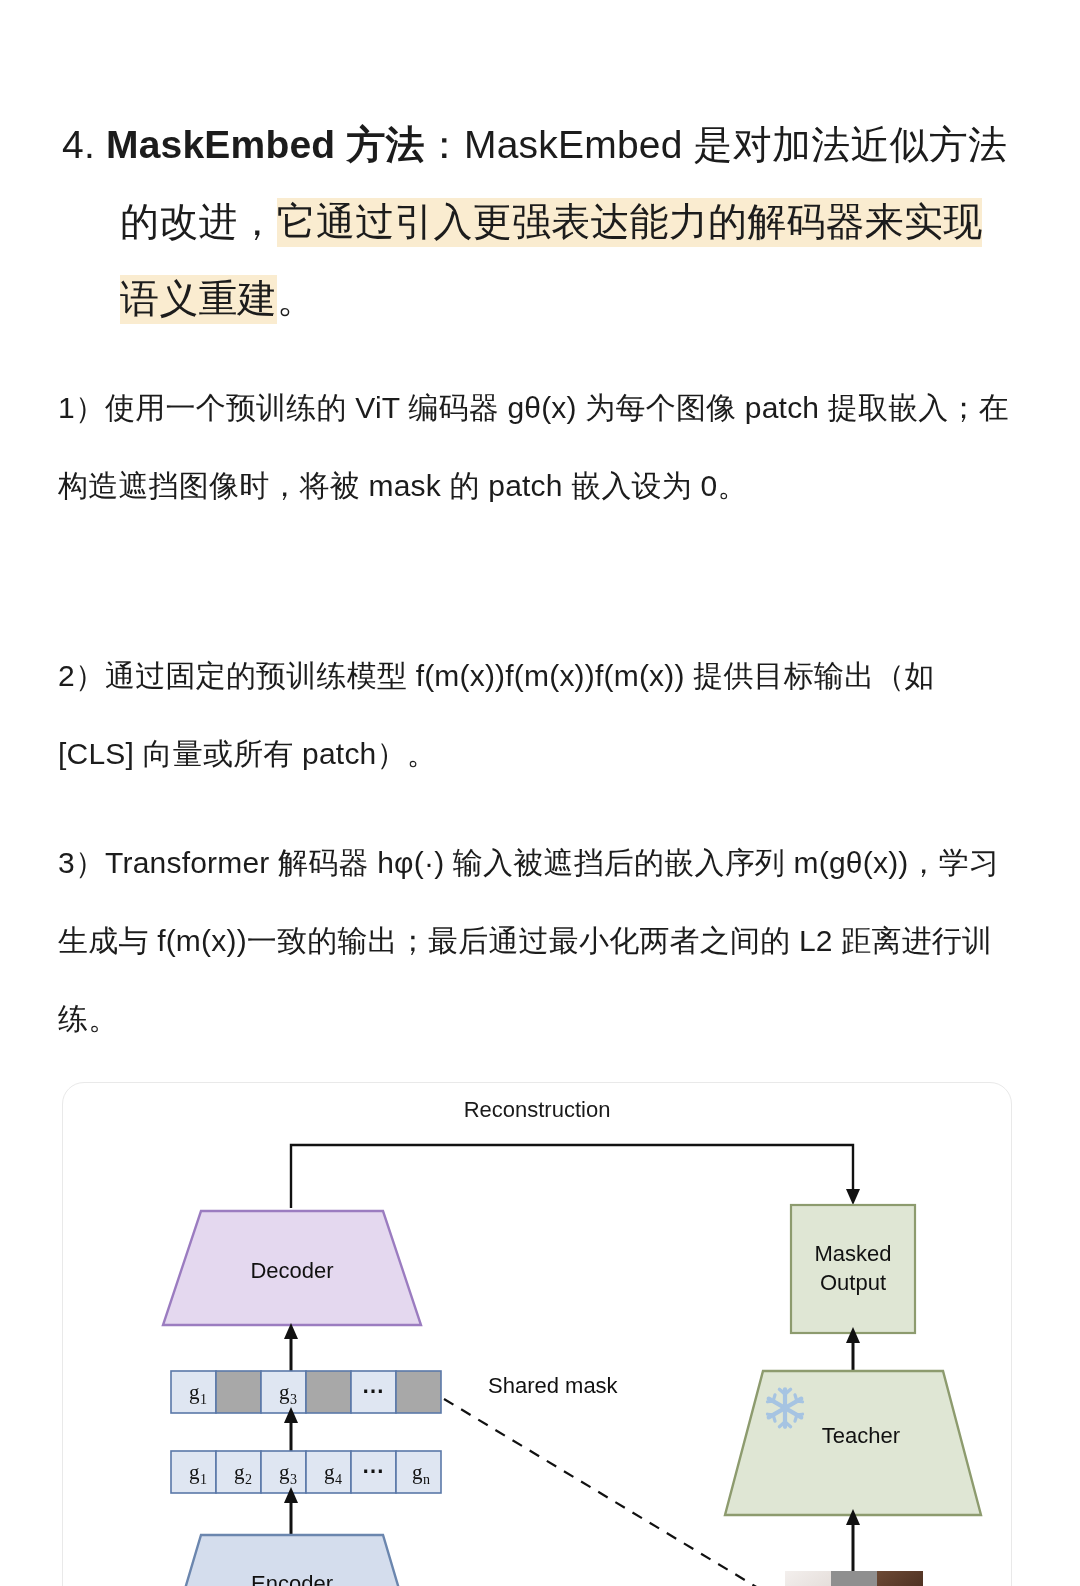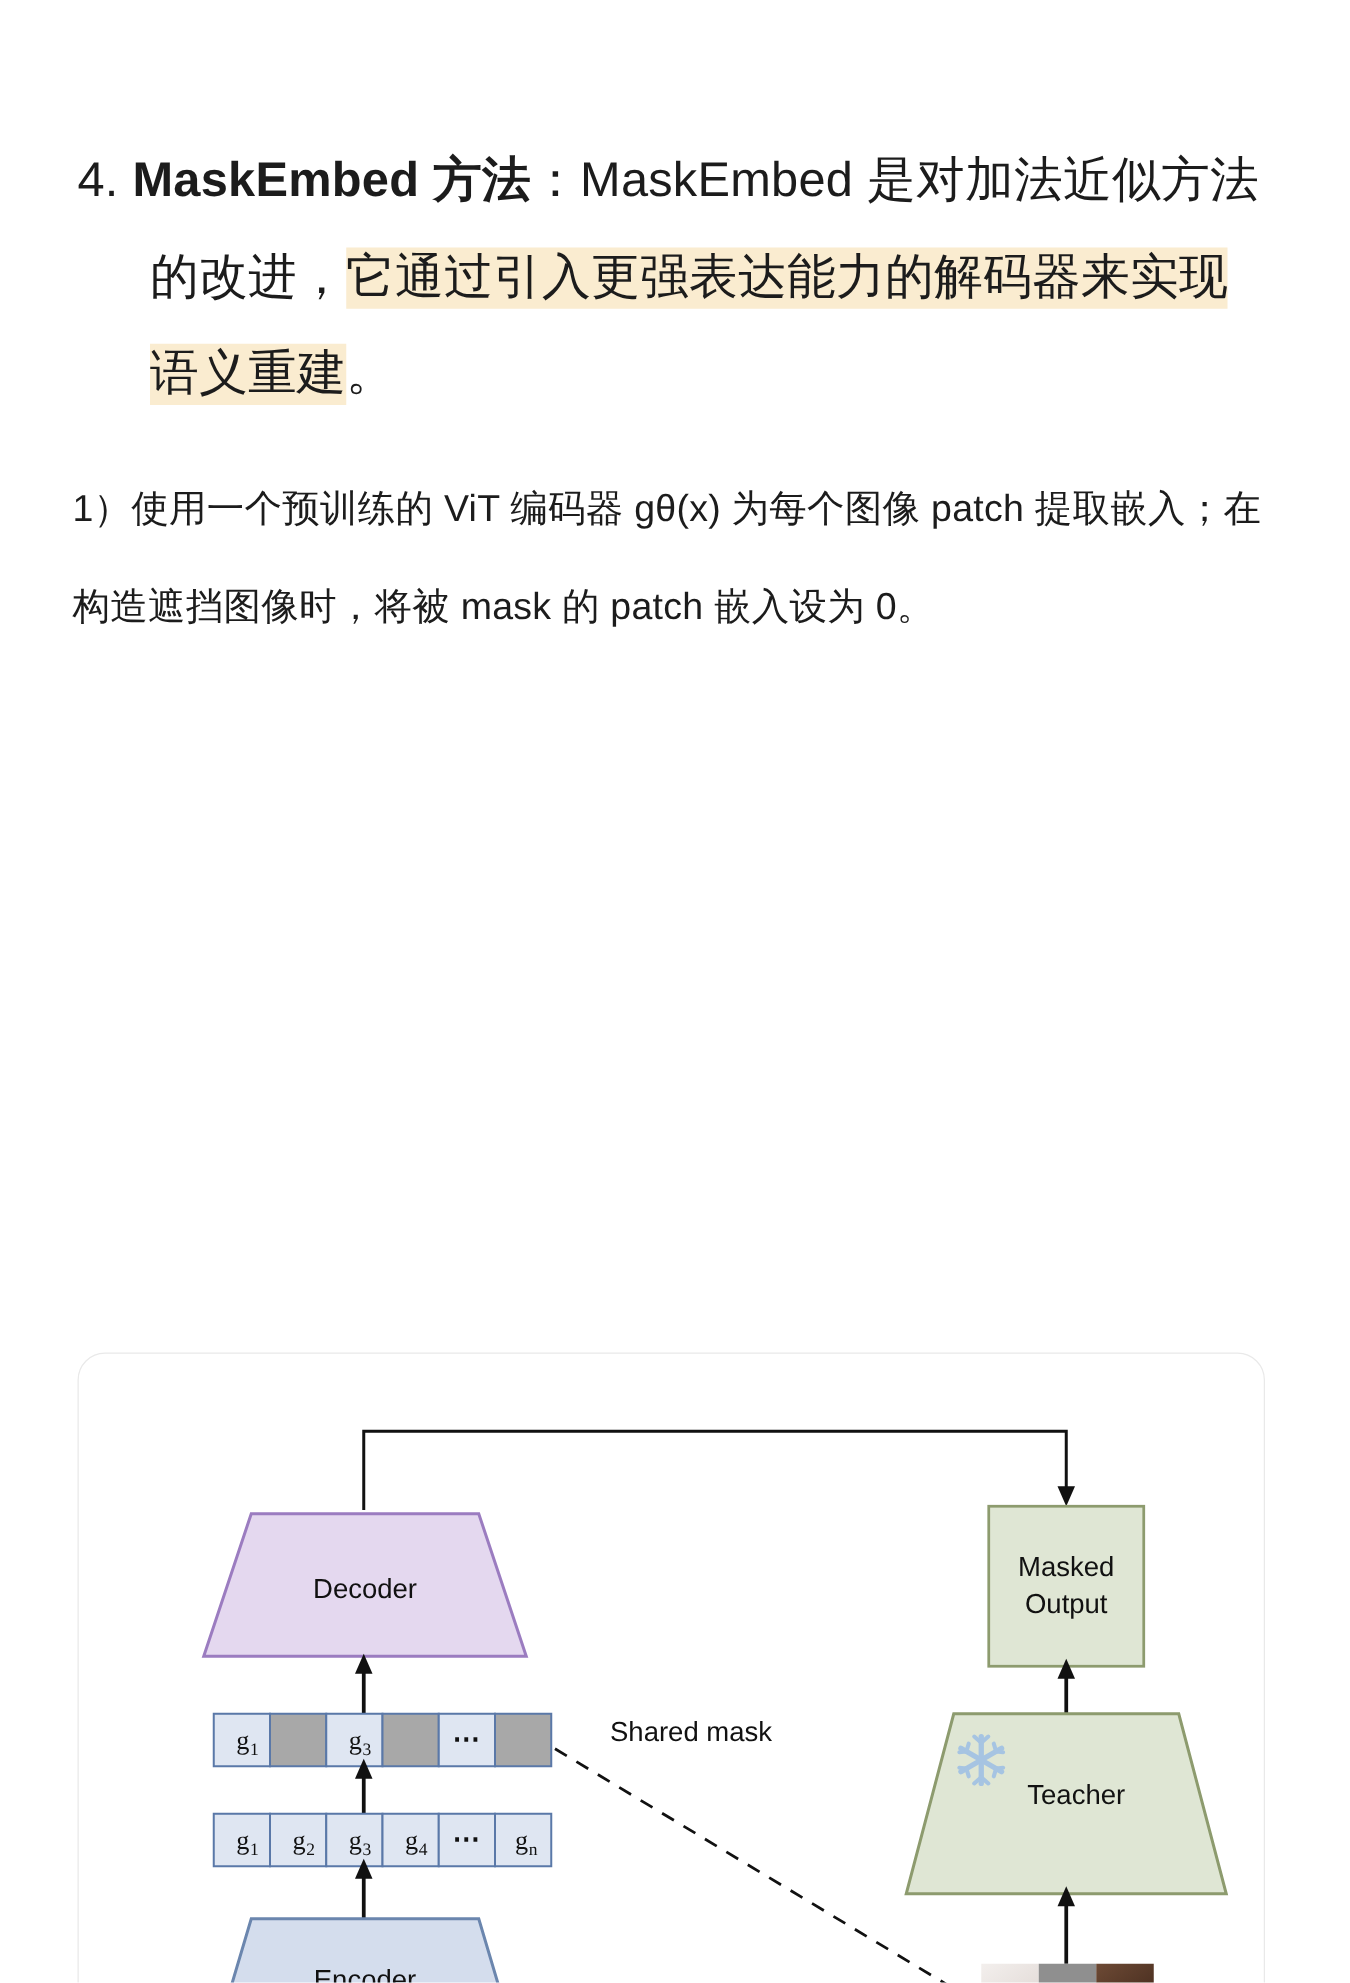--- a/index.html
+++ b/index.html
@@ -138,25 +138,32 @@
     <span class="indent-wrap">
       <span class="num">4.</span>
       <span class="bold-term">MaskEmbed 方法</span><span>：</span><span>MaskEmbed 是对加法近似方法的改进，</span><span class="hl">它通过引入更强表达能力的解码器来实现语义重建</span><span>。</span>
     </span>
   </div>
 
   <div class="para" id="para1">
     <span>1）</span><span>使用一个预训练的 ViT 编码器 gθ(x) 为每个图像 patch 提取嵌入；在构造遮挡图像时，将被 mask 的 patch 嵌入设为 0。</span>
   </div>
 
-
+  <div class="para" id="para2">
+    <span>2）</span><span>通过固定的预训练模型 f(m(x))f(m(x))f(m(x)) 提供目标输出（如 [CLS] 向量或所有 patch）。</span>
+  </div>
+
+  <div class="para" id="para3">
+    <span>3）</span><span>Transformer 解码器 hφ(·) 输入被遮挡后的嵌入序列 m(gθ(x))，学习生成与 f(m(x))一致的输出；最后通过最小化两者之间的 L2 距离进行训练。</span>
+  </div>
 
   <div class="diagram-card">
     <div class="diagram-inner">
 
+      <div class="dlabel" id="recon-label">Reconstruction</div>
 
       <svg id="diagram-svg" viewBox="0 0 948 560">
         <defs>
           <marker id="arrowDown" markerWidth="10" markerHeight="10" refX="5" refY="8" orient="auto">
             <path d="M1,1 L9,1 L5,9 Z" fill="#111"></path>
           </marker>
           <marker id="arrowUp" markerWidth="10" markerHeight="10" refX="5" refY="2" orient="auto">
             <path d="M1,9 L9,9 L5,1 Z" fill="#111"></path>
           </marker>
 

